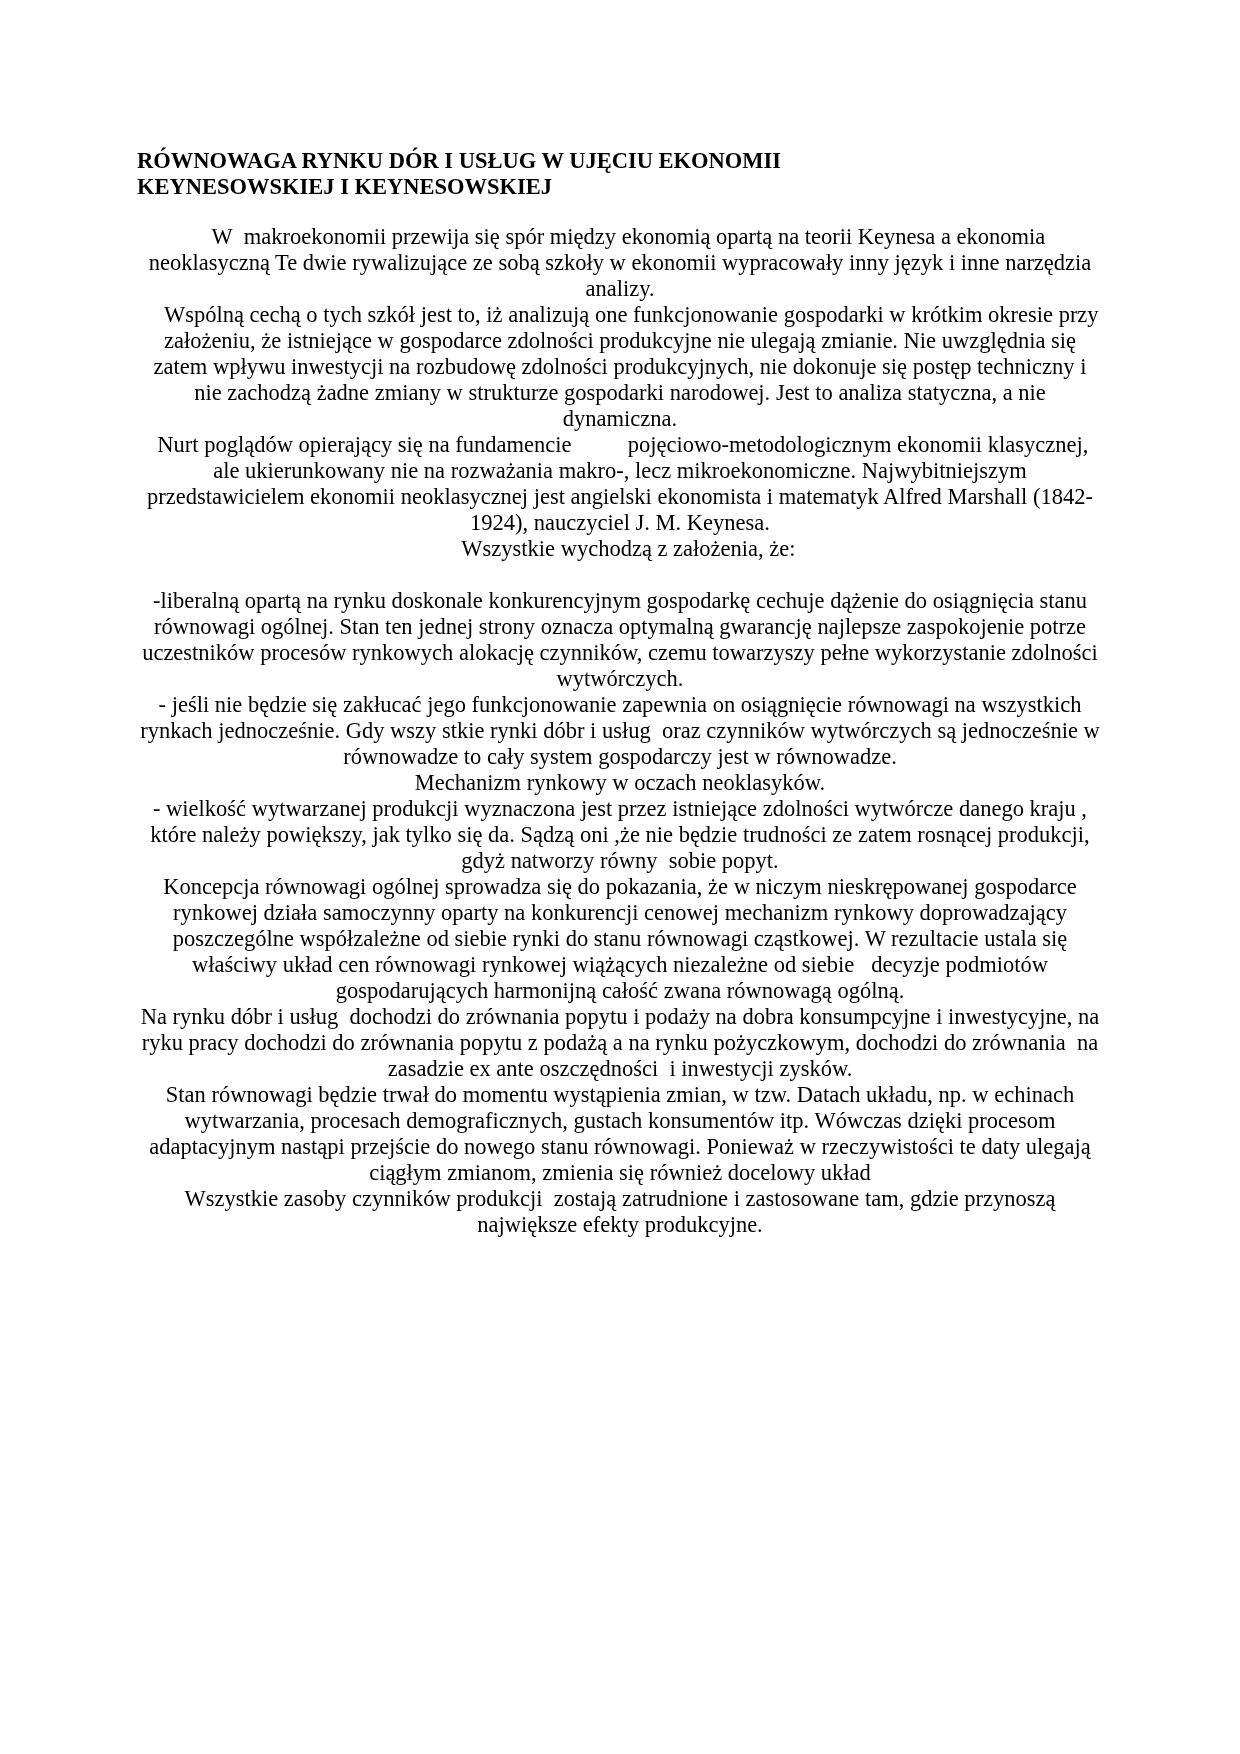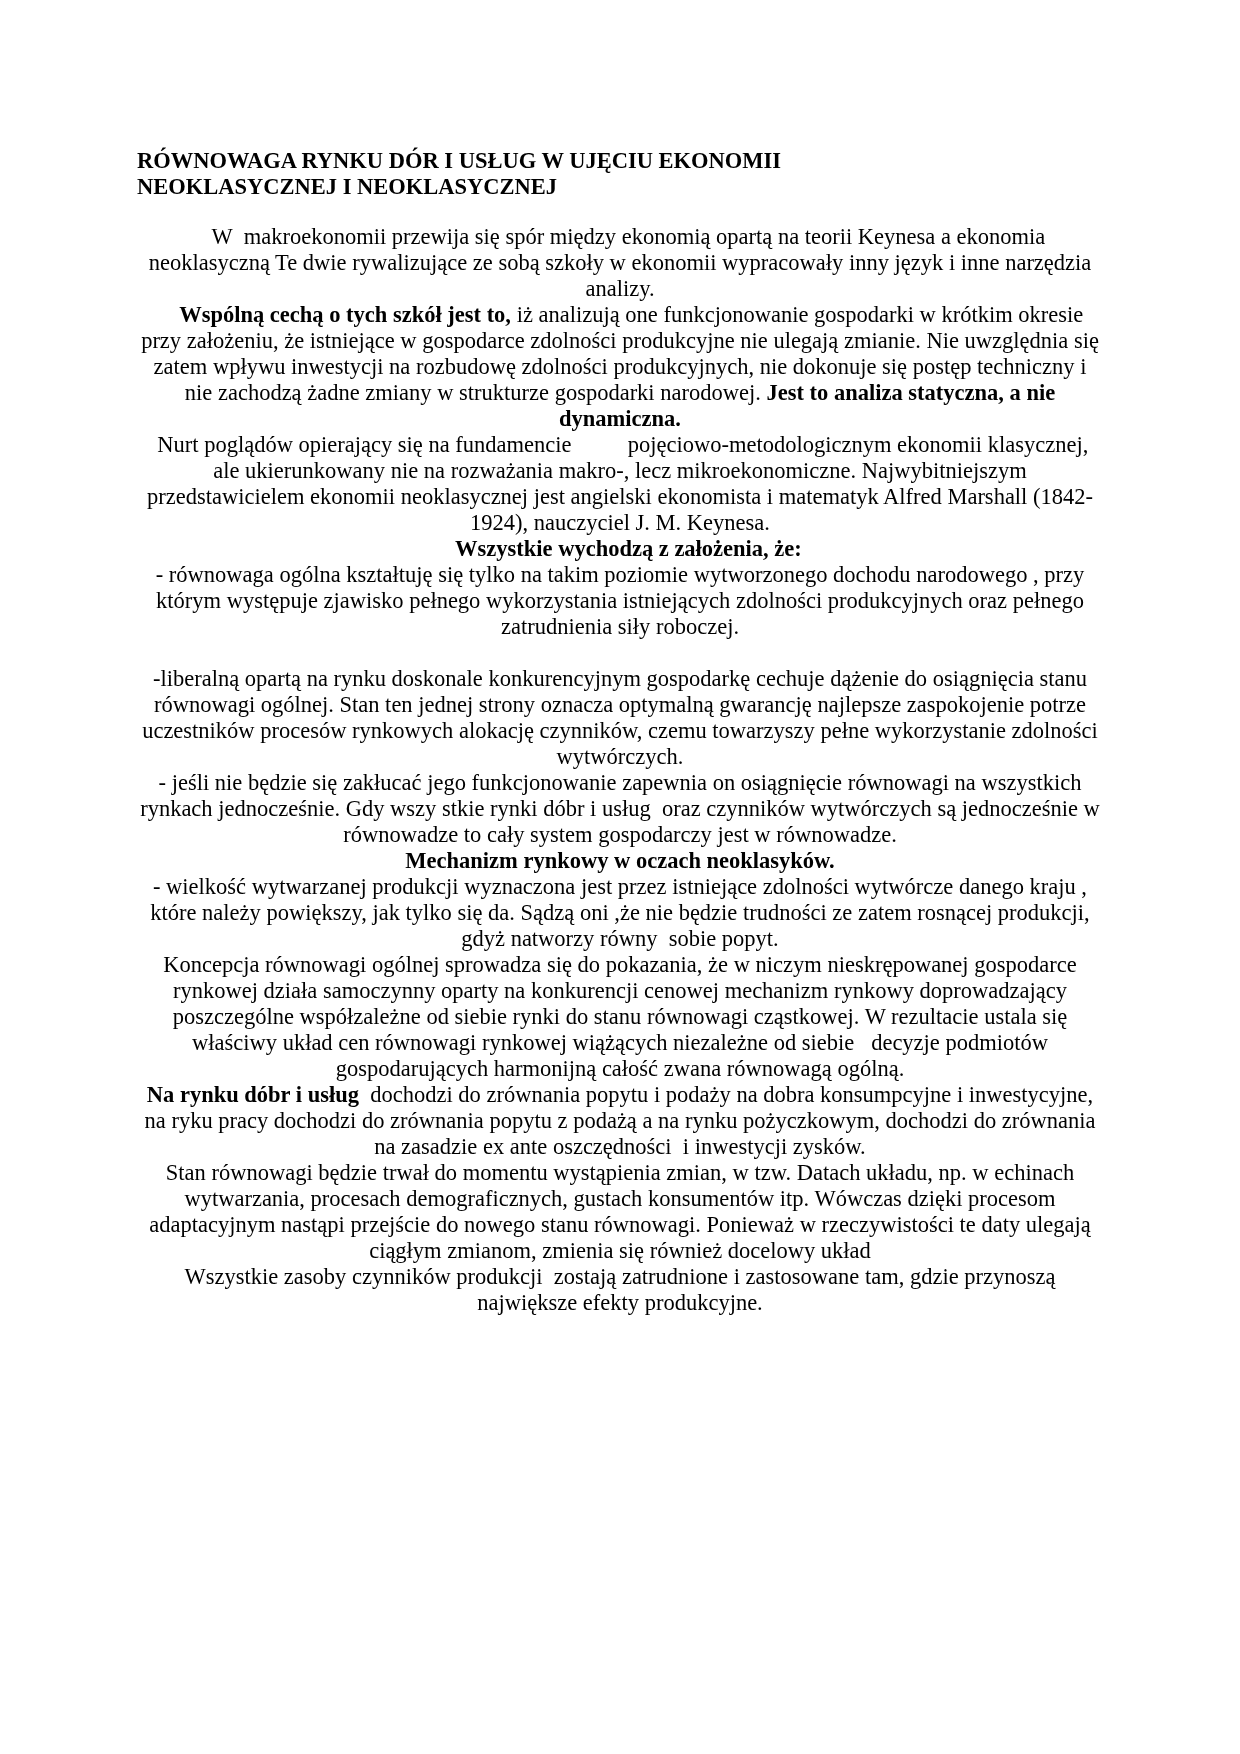--- a/index.html
+++ b/index.html
@@ -34,40 +34,39 @@
   p.para {
     margin: 0;
     padding: 0;
     white-space: pre-wrap;
     text-align: center;
   }
   p.para.gap {
     margin-top: 26px;
   }
   .run { font-weight: normal; }
-  .run.b { font-weight: bold; }
+  .run.b { font-weight: normal; }
 </style>
 </head>
 <body>
 
 <div class="page">
 
-  <h1 class="title"><span>RÓWNOWAGA RYNKU DÓR I USŁUG W UJĘCIU EKONOMII</span><br><span>NEOKLASYCZNEJ I NEOKLASYCZNEJ</span></h1>
+  <h1 class="title"><span>RÓWNOWAGA RYNKU DÓR I USŁUG W UJĘCIU EKONOMII</span><br><span>KEYNESOWSKIEJ I KEYNESOWSKIEJ</span></h1>
 
   <div class="body-text">
 
     <p class="para"><span class="run">   W  makroekonomii przewija się spór między ekonomią opartą na teorii Keynesa a ekonomia neoklasyczną Te dwie rywalizujące ze sobą szkoły w ekonomii wypracowały inny język i inne narzędzia analizy.</span></p>
 
     <p class="para"><span class="run b">    Wspólną cechą o tych szkół jest to,</span><span class="run"> iż analizują one funkcjonowanie gospodarki w krótkim okresie przy założeniu, że istniejące w gospodarce zdolności produkcyjne nie ulegają zmianie. Nie uwzględnia się zatem wpływu inwestycji na rozbudowę zdolności produkcyjnych, nie dokonuje się postęp techniczny i  nie zachodzą żadne zmiany w strukturze gospodarki narodowej. </span><span class="run b">Jest to analiza statyczna, a nie dynamiczna.</span></p>
 
     <p class="para"><span class="run"> Nurt poglądów opierający się na fundamencie          pojęciowo-metodologicznym ekonomii klasycznej, ale ukierunkowany nie na rozważania makro-, lecz mikroekonomiczne. Najwybitniejszym przedstawicielem ekonomii neoklasycznej jest angielski ekonomista i matematyk Alfred Marshall (1842-1924), nauczyciel J. M. Keynesa.</span></p>
 
     <p class="para"><span class="run b">   Wszystkie wychodzą z założenia, że:</span></p>
 
-    <p class="para"><span class="run">- równowaga ogólna kształtuję się tylko na takim poziomie wytworzonego dochodu narodowego , przy którym występuje zjawisko pełnego wykorzystania istniejących zdolności produkcyjnych oraz pełnego zatrudnienia siły roboczej.</span></p>
 
     <p class="para gap"><span class="run">-liberalną opartą na rynku doskonale konkurencyjnym gospodarkę cechuje dążenie do osiągnięcia stanu równowagi ogólnej. Stan ten jednej strony oznacza optymalną gwarancję najlepsze zaspokojenie potrze uczestników procesów rynkowych alokację czynników, czemu towarzyszy pełne wykorzystanie zdolności wytwórczych.</span></p>
 
 
     <p class="para"><span class="run">- jeśli nie będzie się zakłucać jego funkcjonowanie zapewnia on osiągnięcie równowagi na wszystkich rynkach jednocześnie. Gdy wszy stkie rynki dóbr i usług  oraz czynników wytwórczych są jednocześnie w równowadze to cały system gospodarczy jest w równowadze.</span></p>
 
     <p class="para"><span class="run b">Mechanizm rynkowy w oczach neoklasyków.</span></p>
 
     <p class="para"><span class="run">- wielkość wytwarzanej produkcji wyznaczona jest przez istniejące zdolności wytwórcze danego kraju , które należy powiększy, jak tylko się da. Sądzą oni ,że nie będzie trudności ze zatem rosnącej produkcji, gdyż natworzy równy  sobie popyt.</span></p>
 

